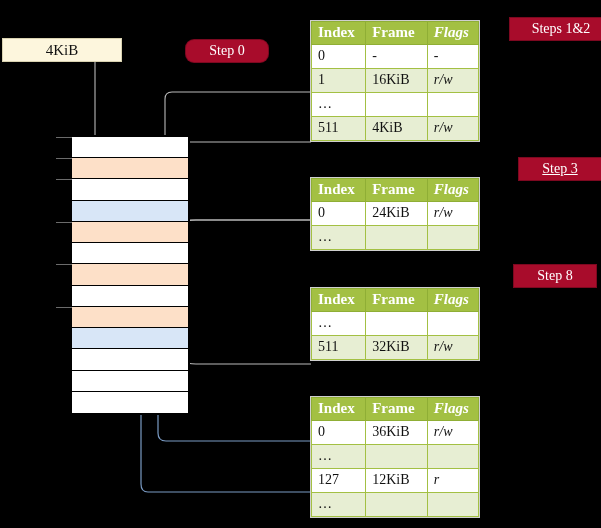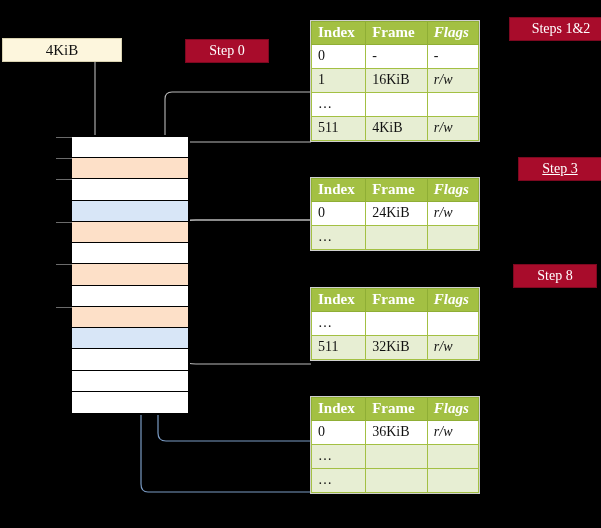--- a/index.html
+++ b/index.html
@@ -202,29 +202,34 @@
           <tr class="odd">
             <td class="cw-idx">0</td>
             <td class="cw-frm">36KiB</td>
             <td class="cw-flg">r/w</td>
           </tr>
           <tr class="even">
             <td class="cw-idx">…</td>
             <td class="cw-frm"></td>
             <td class="cw-flg"></td>
           </tr>
+          <tr class="odd">
+            <td class="cw-idx">127</td>
+            <td class="cw-frm">12KiB</td>
+            <td class="cw-flg">r</td>
+          </tr>
           <tr class="even">
             <td class="cw-idx">…</td>
             <td class="cw-frm"></td>
             <td class="cw-flg"></td>
           </tr>
         </tbody>
       </table>
     </div>
 
   <div id="badges">
-      <div class="badge" style="left: 186px; top: 40px; width: 62px;">Step 0</div>
+      <div class="badge" style="left: 186px; top: 40px; width: 62px; border-radius: 8px;">Step 0</div>
       <div class="badge" style="left: 510px; top: 18px; width: 82px;">Steps 1&amp;2</div>
       <div class="badge" style="left: 519px; top: 158px; width: 62px; text-decoration: underline;">Step 3</div>
       <div class="badge" style="left: 514px; top: 265px; width: 62px;">Step 8</div>
     </div>
 
 </div>
 
 </body></html>

